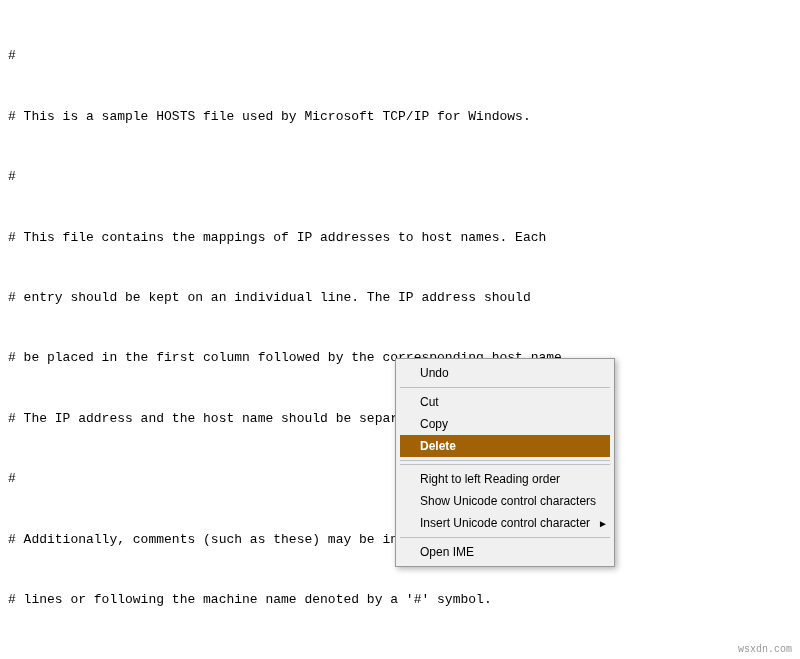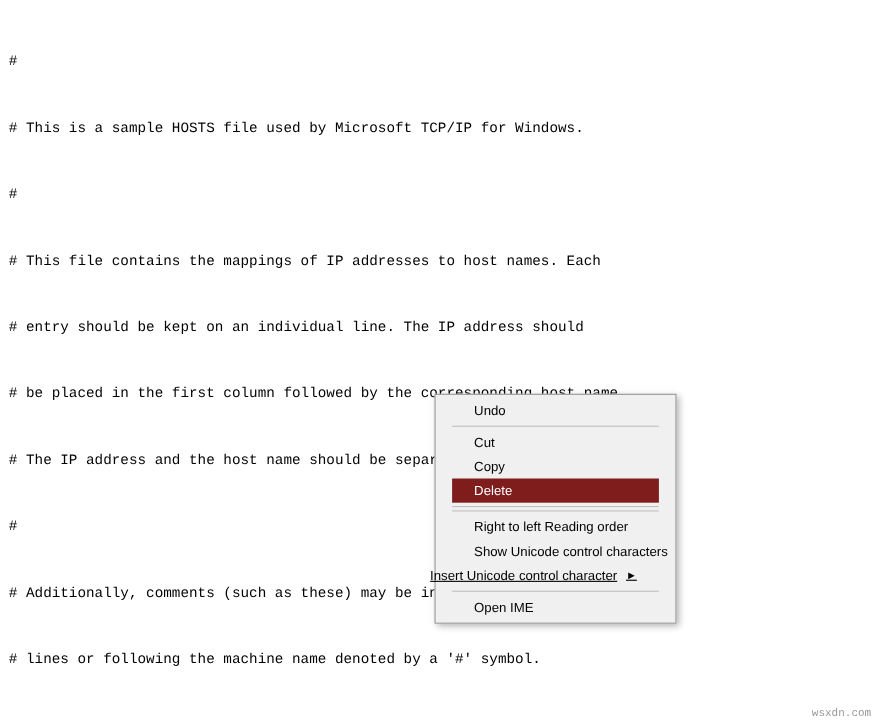--- a/index.html
+++ b/index.html
@@ -36,38 +36,39 @@
     
     .context-menu {
       position: absolute;
       top: 358px;
       left: 395px;
       width: 220px;
       background: #f0f0f0;
       border: 1px solid #999999;
       box-shadow: 2px 2px 6px rgba(0,0,0,0.3);
       z-index: 100;
-      padding: 3px 15px;
+      padding: 3px 4px;
     }
 
     .menu-item {
       display: flex;
       align-items: center;
       justify-content: space-between;
       padding: 4px 20px;
       font-family: 'Segoe UI', Arial, sans-serif;
       font-size: 12px;
       color: #000000;
       cursor: pointer;
       white-space: nowrap;
     }
 
     .menu-item.active {
-      background: #7f1d1d;
+      background: #a16207;
       color: #ffffff;
+      font-weight: bold;
     }
 
     .menu-item.disabled {
       color: #a0a0a0;
     }
 
     .menu-separator {
       height: 1px;
       background: #c0c0c0;
       margin: 3px 0;
@@ -116,21 +117,21 @@
 <div class="context-menu">
   <div class="menu-item">Undo</div>
   <div class="menu-separator"></div>
   <div class="menu-item">Cut</div>
   <div class="menu-item">Copy</div>
   <div class="menu-item active">Delete</div>
   <div class="menu-separator"></div>
   <div class="menu-separator"></div>
   <div class="menu-item">Right to left Reading order</div>
   <div class="menu-item">Show Unicode control characters</div>
-  <div class="menu-item" style="justify-content:flex-end;text-decoration:underline;">
+  <div class="menu-item" style="justify-content:space-between;">
     <span>Insert Unicode control character</span>
     <span class="arrow">►</span>
   </div>
   <div class="menu-separator"></div>
   <div class="menu-item">Open IME</div>
 </div>
 
 <div class="watermark">wsxdn.com</div>
 
 </body></html>

